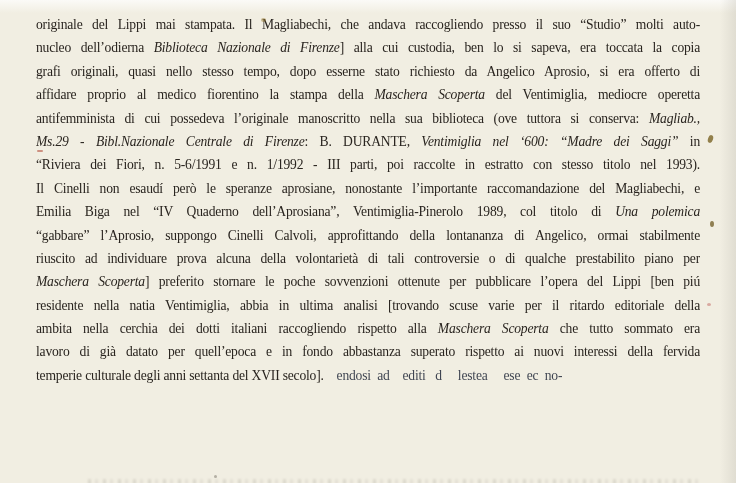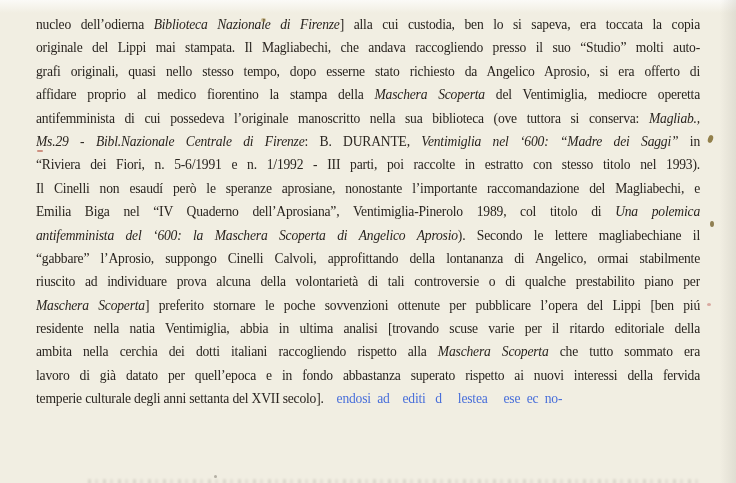--- a/index.html
+++ b/index.html
@@ -48,21 +48,21 @@
     height: 23.4px;
     overflow: hidden;
     text-align: left;
   }
   .line.just {
     text-align: justify;
     text-align-last: justify;
   }
   .it { font-style: italic; }
   .ghost {
-    color: #1d4ed8;
+    color: #0f172a;
     opacity: 0.8;
     white-space: pre;
     filter: blur(0.3px);
   }
   
   .bleed-strip {
     position: absolute;
     left: 88px;
     bottom: -4px;
     width: 612px;
@@ -80,30 +80,29 @@
   .speck.pink-1  { left: 707px; top: 303px; width: 4px; height: 3px; background: #c4706a; border-radius: 50%; opacity: .55; }
   .speck.red-dash { left: 37px; top: 150px; width: 6px; height: 2px; background: #b04632; opacity: .55; border-radius: 1px; }
   .speck.olive-3 { left: 261px; top: 18px; width: 5px; height: 4px; background: #9a7c33; border-radius: 50%; opacity: .5; }
   .speck.gray-dot { left: 214px; top: 475px; width: 3px; height: 3px; background: #8a857a; border-radius: 50%; opacity: .6; }
 </style>
 </head>
 <body>
 
 <div class="page">
   <div class="text-block" id="text-block">
+      <div class="line just"><span>originale del Lippi mai stampata. Il Magliabechi, che andava raccogliendo presso il suo “Studio” molti auto-</span></div>
       <div class="line just"><span>nucleo dell’odierna </span><span class="it">Biblioteca Nazionale di Firenze</span><span>] alla cui custodia, ben lo si sapeva, era toccata la copia</span></div>
-      <div class="line just"><span>originale del Lippi mai stampata. Il Magliabechi, che andava raccogliendo presso il suo “Studio” molti auto-</span></div>
       <div class="line just"><span>grafi originali, quasi nello stesso tempo, dopo esserne stato richiesto da Angelico Aprosio, si era offerto di</span></div>
       <div class="line just"><span>affidare proprio al medico fiorentino la stampa della </span><span class="it">Maschera Scoperta</span><span> del Ventimiglia, mediocre operetta</span></div>
       <div class="line just"><span>antifemminista di cui possedeva l’originale manoscritto nella sua biblioteca (ove tuttora si conserva: </span><span class="it">Magliab.,</span></div>
       <div class="line just"><span class="it">Ms.29 - Bibl.Nazionale Centrale di Firenze</span><span>: B. DURANTE, </span><span class="it">Ventimiglia nel ‘600: “Madre dei Saggi”</span><span> in</span></div>
       <div class="line just"><span>“Riviera dei Fiori, n. 5-6/1991 e n. 1/1992 - III parti, poi raccolte in estratto con stesso titolo nel 1993).</span></div>
       <div class="line just"><span>Il Cinelli non esaudí però le speranze aprosiane, nonostante l’importante raccomandazione del Magliabechi, e</span></div>
       <div class="line just"><span>Emilia Biga nel “IV Quaderno dell’Aprosiana”, Ventimiglia-Pinerolo 1989, col titolo di </span><span class="it">Una polemica</span></div>
-      <div class="line just"><span class="it">antifemminista del ‘600: la Maschera Scoperta di Angelico Aprosio</span><span>). Secondo le lettere magliabechiane il</span></div>
       <div class="line just"><span>“gabbare” l’Aprosio, suppongo Cinelli Calvoli, approfittando della lontananza di Angelico, ormai stabilmente</span></div>
       <div class="line just"><span>riuscito ad individuare prova alcuna della volontarietà di tali controversie o di qualche prestabilito piano per</span></div>
       <div class="line just"><span class="it">Maschera Scoperta</span><span>] preferito stornare le poche sovvenzioni ottenute per pubblicare l’opera del Lippi  [ben piú</span></div>
       <div class="line just"><span>residente nella natia Ventimiglia, abbia in ultima analisi [trovando scuse varie per il ritardo editoriale della</span></div>
       <div class="line just"><span>ambita nella cerchia dei dotti italiani raccogliendo rispetto alla </span><span class="it">Maschera Scoperta</span><span> che tutto sommato era</span></div>
       <div class="line just"><span>lavoro di già datato per quell’epoca e in fondo abbastanza superato rispetto ai nuovi interessi della fervida</span></div>
       <div class="line"><span>temperie culturale degli anni settanta del XVII secolo].</span><span class="ghost">    endosi  ad    editi   d     lestea     ese  ec  no-</span></div>
     </div>
   <div class="bleed-strip"></div>
   <div class="speck olive-1"></div>

